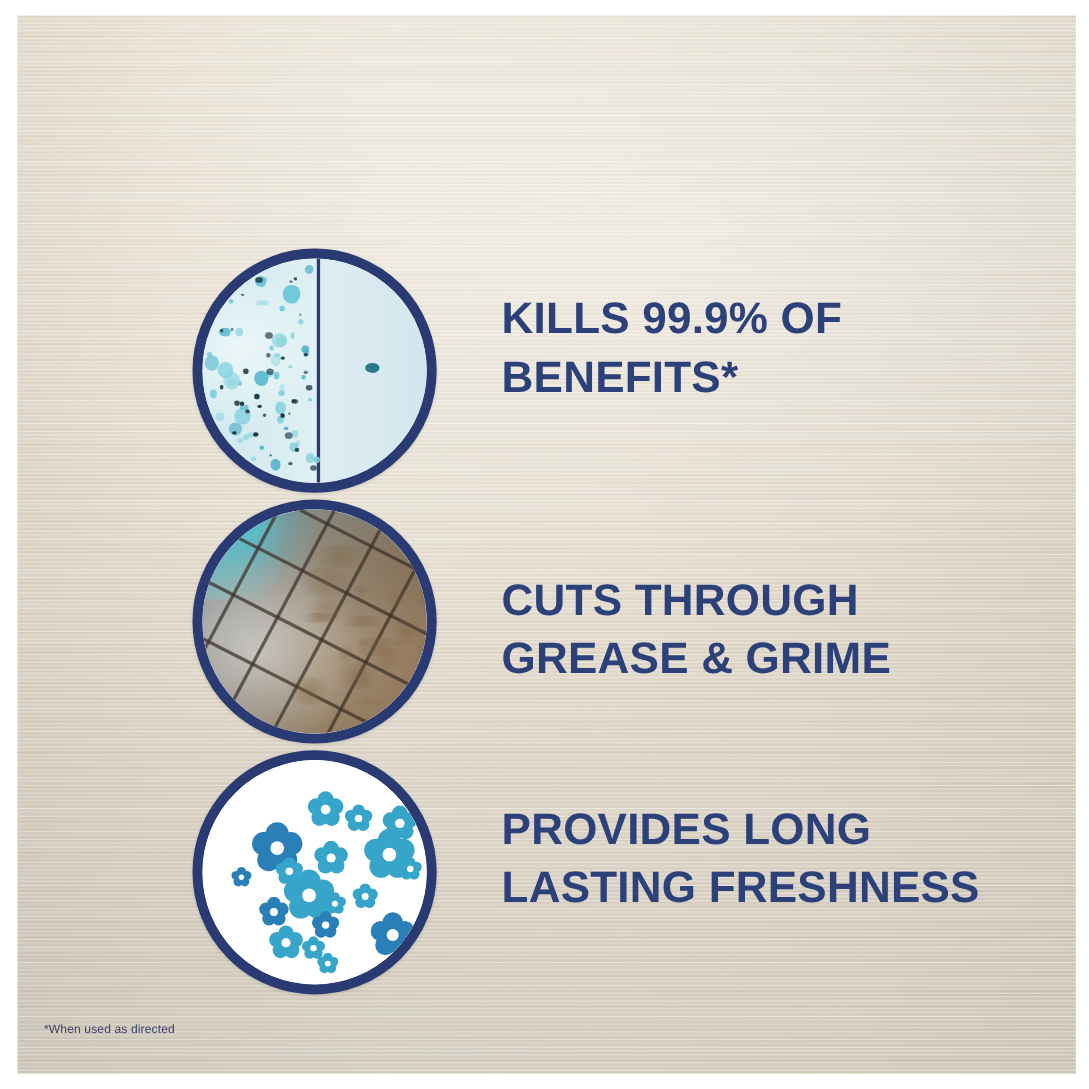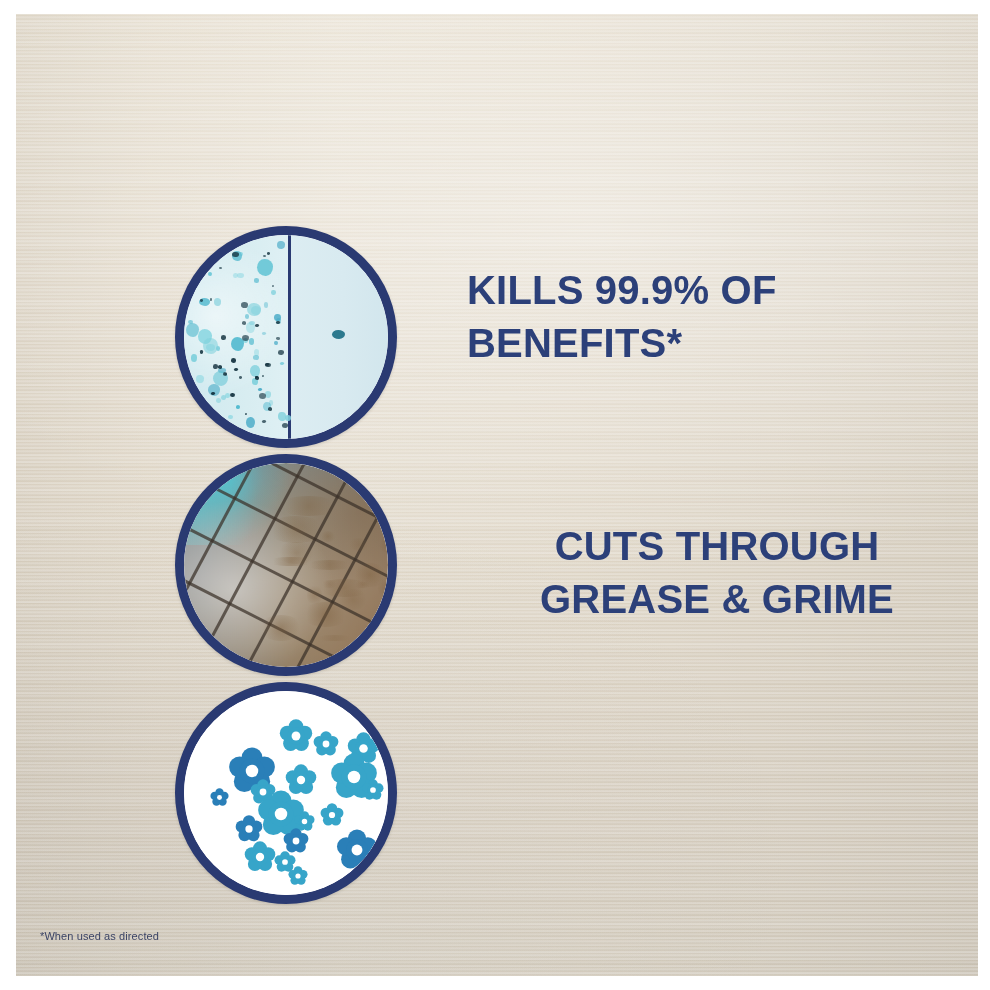--- a/index.html
+++ b/index.html
@@ -209,30 +209,30 @@
     inset: 0;
     background: #ffffff;
   }
   .flower {
     position: absolute;
   }
 
   
   .benefit-text {
     position: absolute;
-    left: 451px;
+    left: 440px;
     width: 500px;
     color: #2c4079;
     font-size: 40px;
     font-weight: 700;
     line-height: 1.32;
     letter-spacing: 0.2px;
   }
   #text-0 { top: 42px; }
-  #text-1 { top: 70px; text-align: center; }
+  #text-1 { top: 70px; }
   #text-2 { top: 50px; }
 
   
   #footnote {
     position: absolute;
     left: 24px;
     top: 916px;
     color: #3b4466;
     font-size: 11px;
     font-weight: 400;
@@ -602,17 +602,21 @@
                   <circle cx="75.67852593996915" cy="41.65654115187642" r="22" fill="#37a5c9"></circle>
                   <circle cx="65.87020181189678" cy="71.84345884812359" r="22" fill="#37a5c9"></circle>
                   <circle cx="34.12979818810323" cy="71.84345884812359" r="22" fill="#37a5c9"></circle>
                   <circle cx="24.321474060030855" cy="41.65654115187641" r="22" fill="#37a5c9"></circle>
                   <circle cx="50" cy="50" r="26" fill="#37a5c9"></circle>
                   <circle cx="50" cy="50" r="13" fill="#ffffff"></circle>
                 </g>
               </svg></div>
           </div>
       </div>
+      <div class="benefit-text" id="text-2">
+        <div>PROVIDES LONG</div>
+        <div>LASTING FRESHNESS</div>
+      </div>
     </div>
 
     <div id="footnote">*When used as directed</div>
   </div>
 </div>
 
 </body></html>

